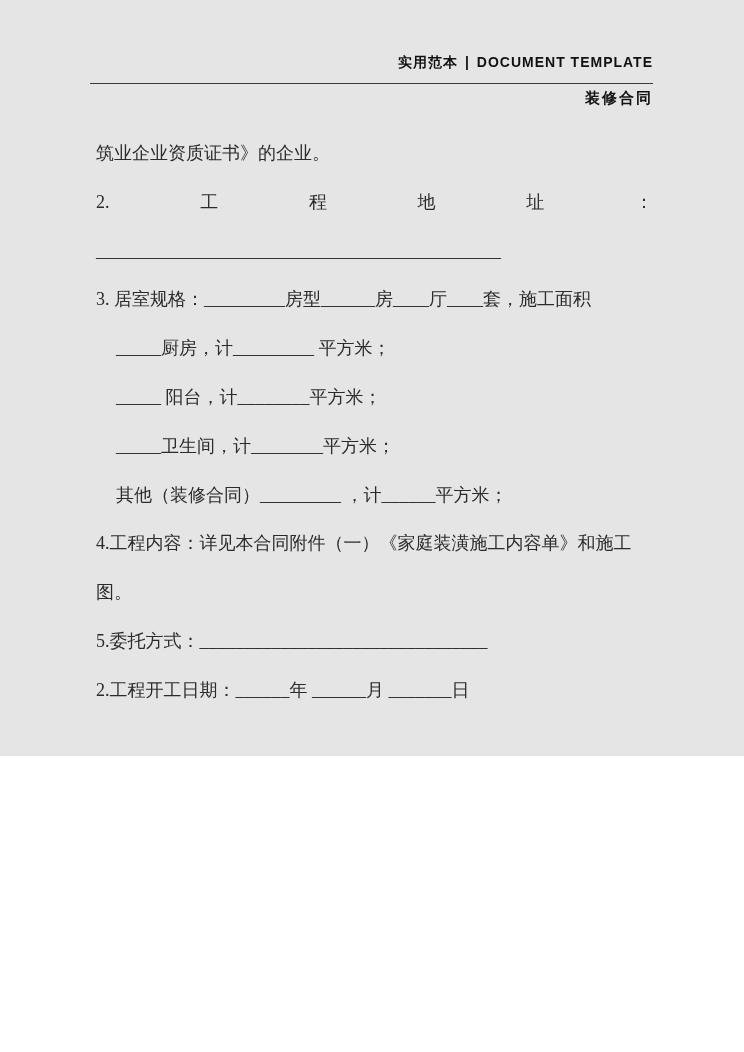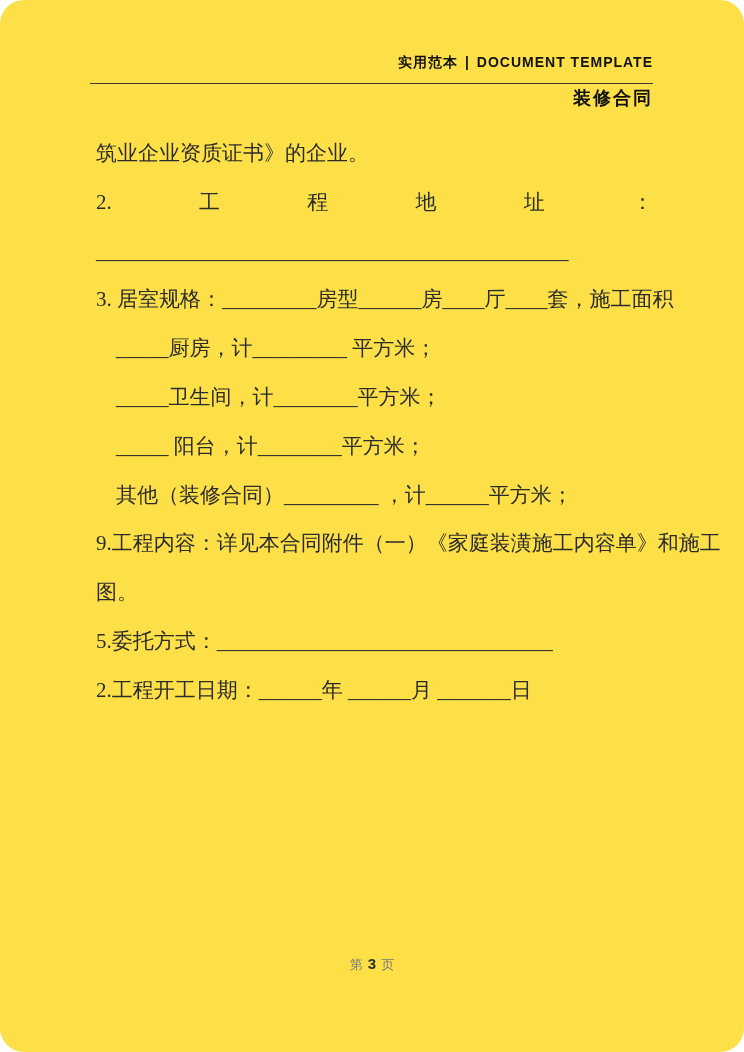--- a/index.html
+++ b/index.html
@@ -1,39 +1,38 @@
 <!DOCTYPE html>
 <html><head>
 <meta charset="utf-8">
 <style>
   html,body{margin:0;padding:0;background:#ffffff;}
   .page{
     position:relative;
-    width:744px;height:1052px;
-    background:#fde047;
+    width:744px;height:756px;
+    background:#e5e5e5;
     overflow:hidden;
     font-family:"Liberation Serif","DejaVu Serif",serif;
     color:#2b2b2b;
-    border-radius:24px;
   }
   
   .hdr{
     position:absolute;top:53px;left:90px;width:563px;
     text-align:right;
     font-family:"Liberation Sans","DejaVu Sans",sans-serif;
     font-weight:bold;color:#111111;
   }
   .hdr-brand{font-size:14px;line-height:19px;letter-spacing:1px;}
   .hdr-sep{margin:0 7px;font-weight:bold;}
   .hdr-rule{border:none;border-top:1.5px solid #3c3c3c;margin:11px 0 0 0;}
-  .hdr-doctype{font-size:18px;line-height:18px;margin-top:5px;letter-spacing:2px;}
+  .hdr-doctype{font-size:15px;line-height:18px;margin-top:5px;letter-spacing:2px;}
   
   .doc-body{
     position:absolute;top:129px;left:96px;width:557px;
-    font-size:21px;line-height:48.8px;
+    font-size:18px;line-height:48.8px;
     white-space:nowrap;
   }
   .line{height:48.8px;}
   .indent{padding-left:20px;}
   .justify-line{display:flex;justify-content:space-between;}
   
   .ftr{
     position:absolute;top:954px;left:0;width:744px;
     text-align:center;
     font-family:"Liberation Sans","DejaVu Sans",sans-serif;
@@ -60,24 +59,24 @@
       <span>2.</span>
       <span>工</span>
       <span>程</span>
       <span>地</span>
       <span>址</span>
       <span>：</span>
     </div>
     <div class="line">_____________________________________________</div>
     <div class="line">3. 居室规格：_________房型______房____厅____套，施工面积</div>
     <div class="line indent">_____厨房，计_________ 平方米；</div>
+    <div class="line indent">_____ 阳台，计________平方米；</div>
     <div class="line indent">_____卫生间，计________平方米；</div>
-    <div class="line indent">_____ 阳台，计________平方米；</div>
     <div class="line indent">其他（装修合同）_________ ，计______平方米；</div>
-    <div class="line">9.工程内容：详见本合同附件（一）《家庭装潢施工内容单》和施工</div>
+    <div class="line">4.工程内容：详见本合同附件（一）《家庭装潢施工内容单》和施工</div>
     <div class="line">图。</div>
     <div class="line">5.委托方式：________________________________</div>
     <div class="line">2.工程开工日期：______年 ______月 _______日</div>
   </div>
 
   <div class="ftr">
     <span>第</span><span class="ftr-page">3</span><span>页</span>
   </div>
 
 </div>

